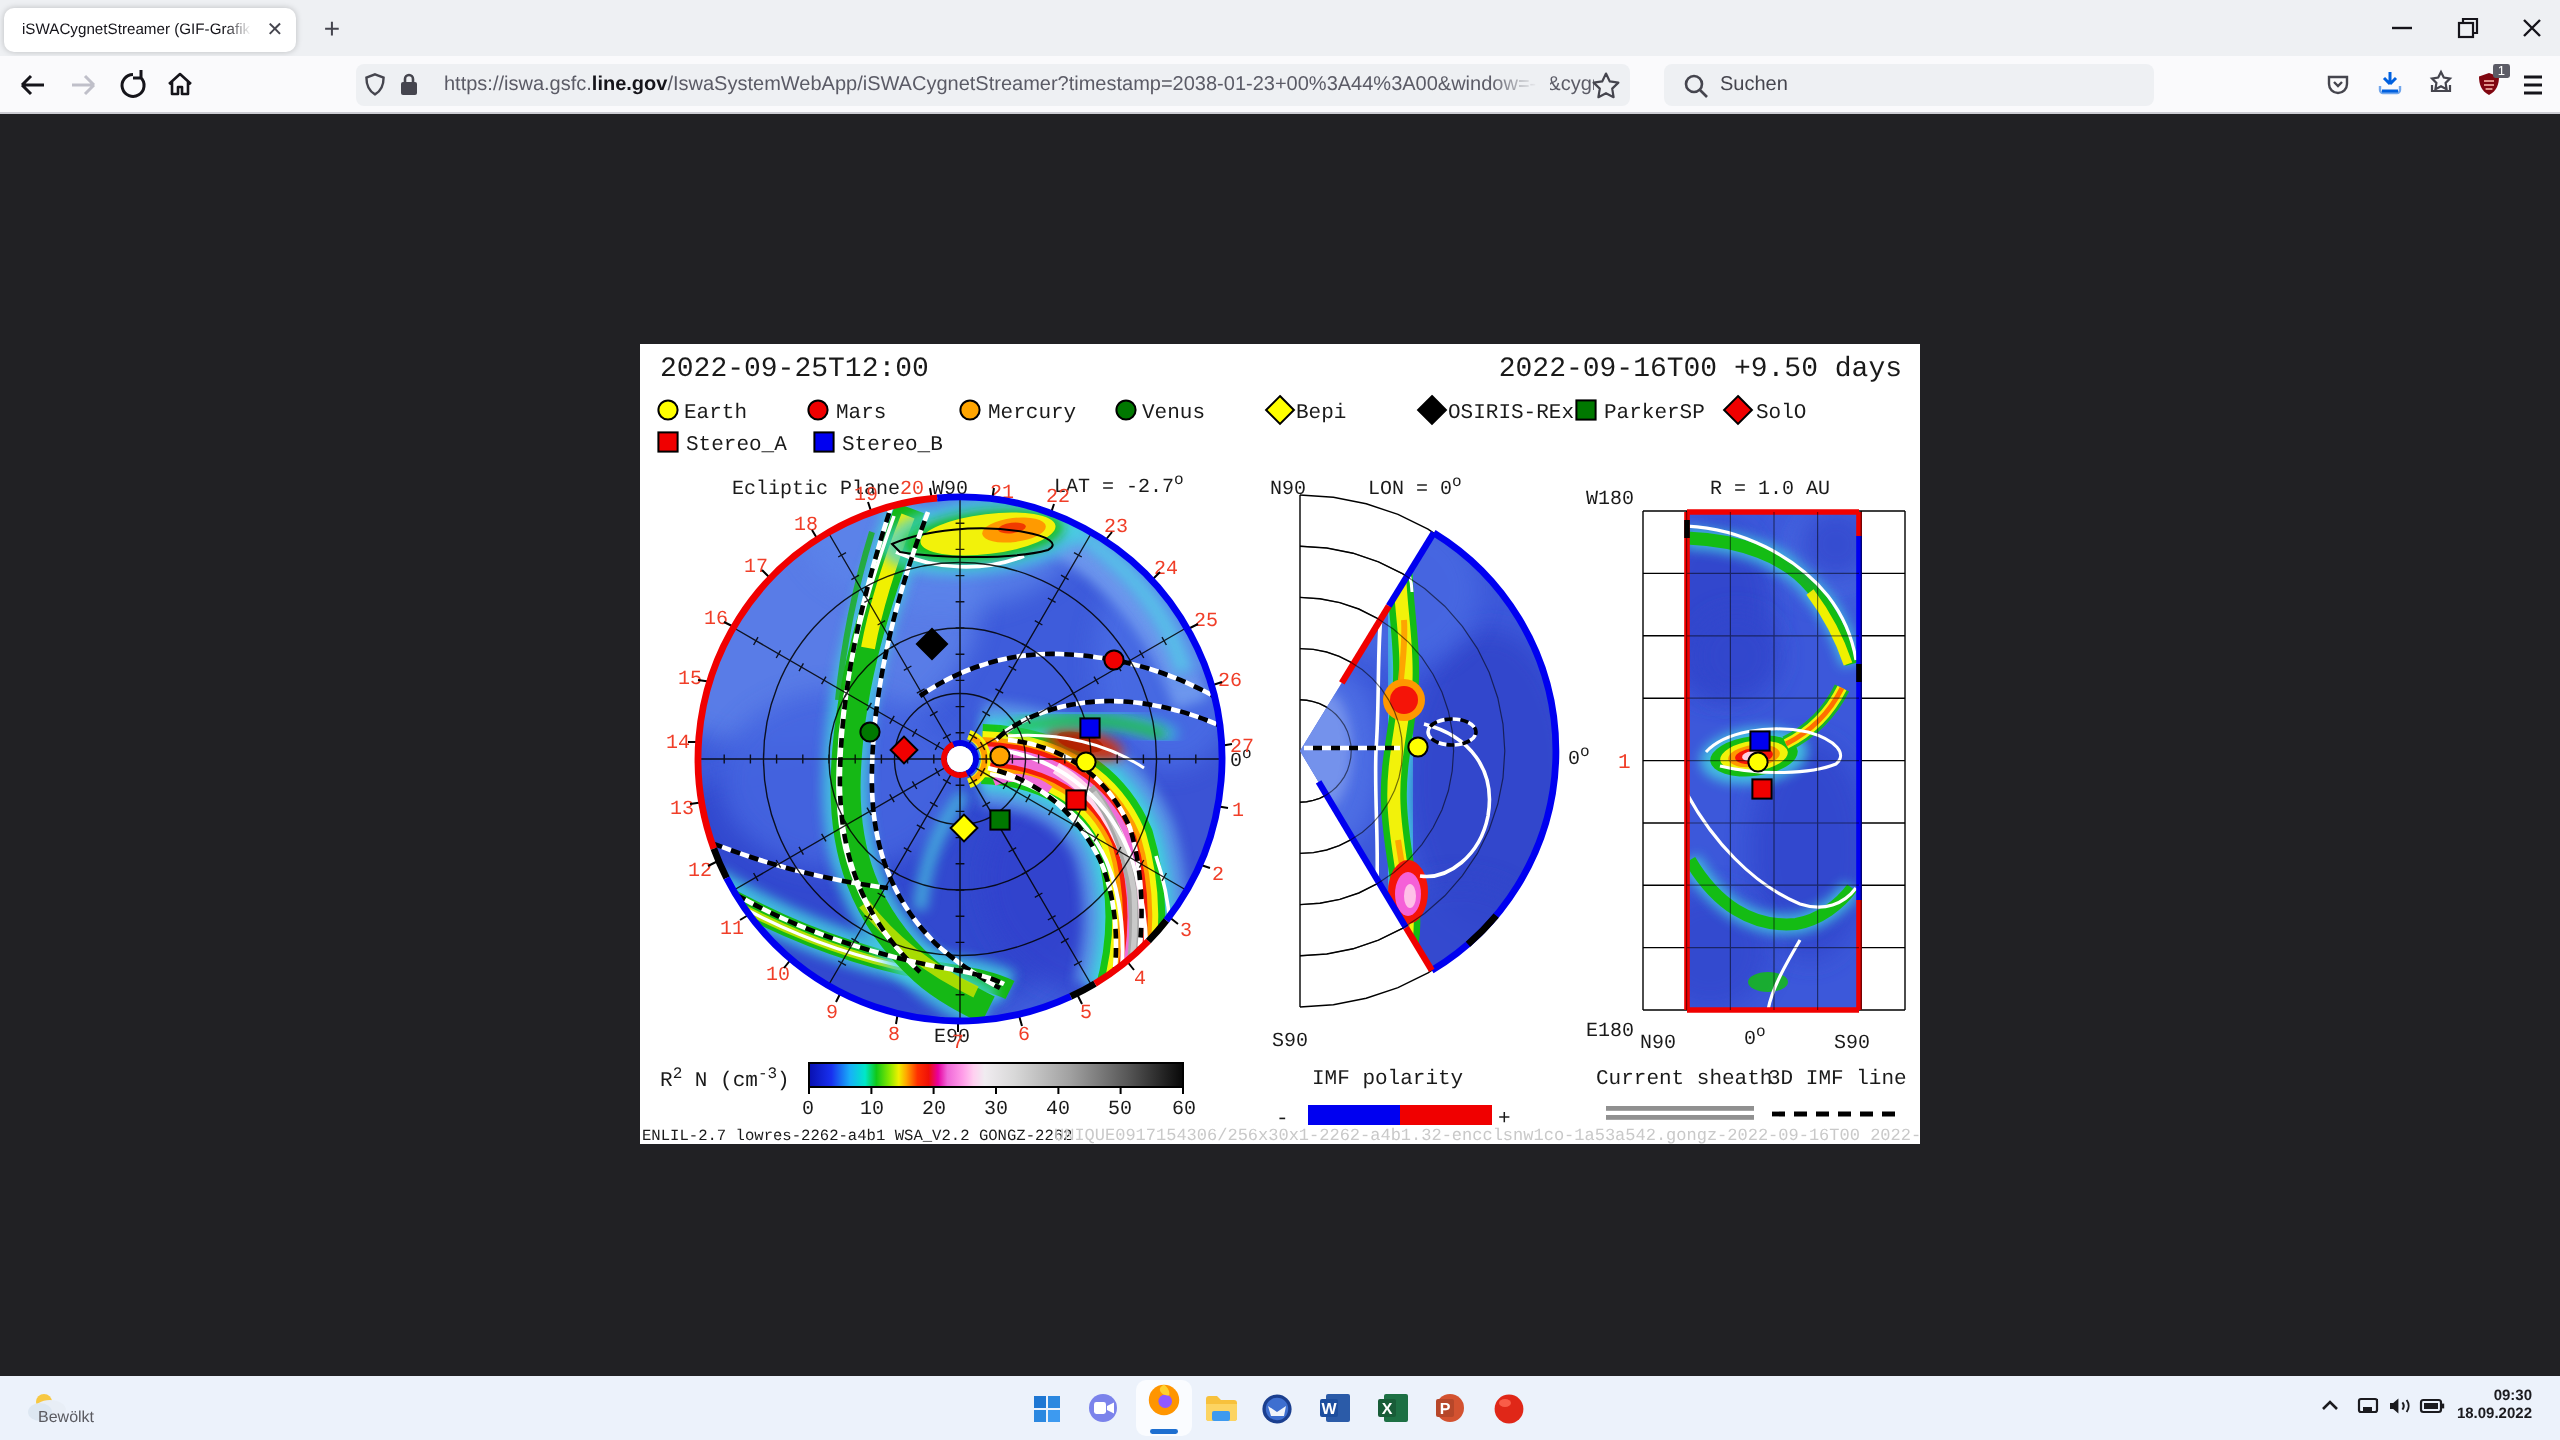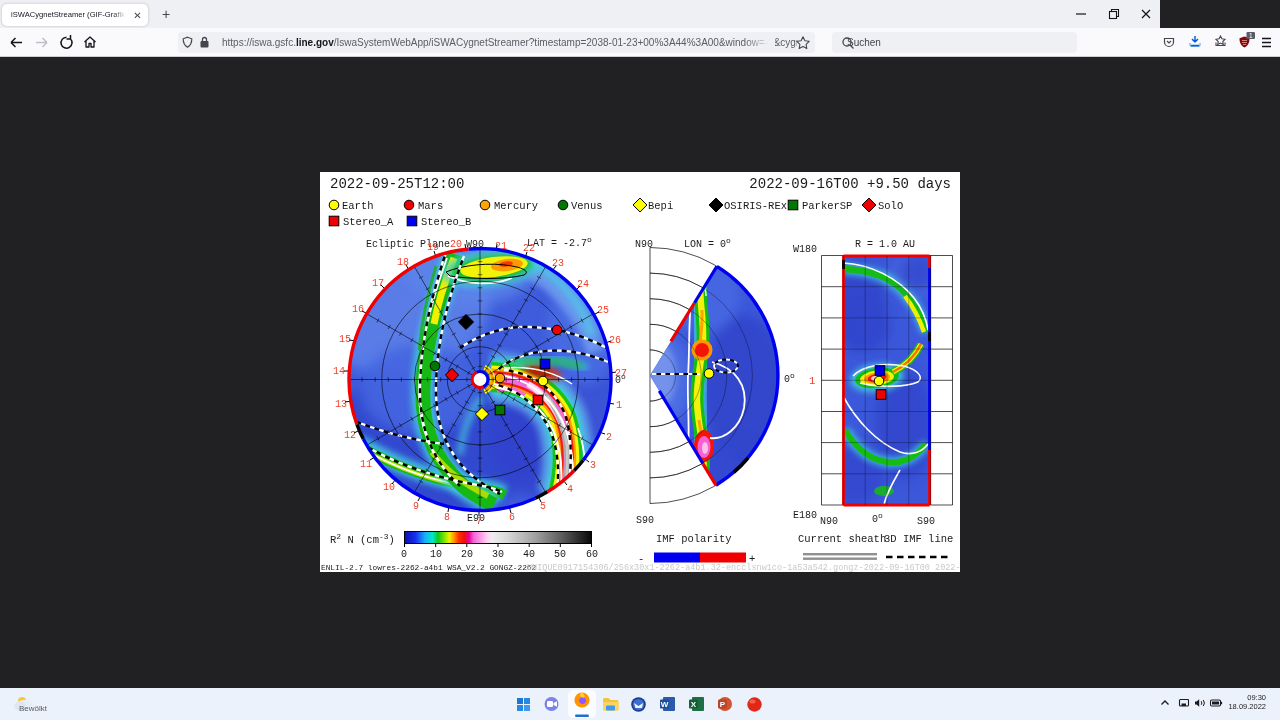--- a/index.html
+++ b/index.html
@@ -1,32 +1,32 @@
 <!DOCTYPE html>
 <html><head><meta charset="utf-8">
 <style>
   html,body{margin:0;padding:0;}
   body{width:1280px;height:720px;overflow:hidden;font-family:"Liberation Sans",sans-serif;position:relative;background:#212124;}
-  .tabbar{position:absolute;left:0;top:0;width:1160px;height:28px;background:#eef0f3;}
+  .tabbar{position:absolute;left:0;top:0;width:1280px;height:28px;background:#eef0f3;}
   .tab{position:absolute;left:2px;top:3.5px;width:146px;height:22.5px;background:#fff;border-radius:5px;box-shadow:0 0 3px rgba(0,0,0,.22);font-size:7.6px;color:#15141a;line-height:22.5px;padding-left:9px;box-sizing:border-box;white-space:nowrap;overflow:hidden;}
   .tabclose{position:absolute;right:4px;top:5px;width:13px;height:13px;color:#45454e;font-size:10px;line-height:13px;text-align:center;background:#fff;}
   .tabfade{position:absolute;right:17px;top:0;width:18px;height:23px;background:linear-gradient(to right,rgba(255,255,255,0),#fff 70%);}
   .newtab{position:absolute;left:155px;top:4px;width:22px;height:22px;color:#45454e;font-size:14px;text-align:center;line-height:21px;}
   .winbtns{position:absolute;right:0;top:0;height:28px;}
   .navbar{position:absolute;left:0;top:28px;width:1280px;height:29px;background:#fafafc;border-bottom:1px solid #ccccd2;box-sizing:border-box;}
   .urlbar{position:absolute;left:178px;top:4px;width:637px;height:21px;background:#eef0f3;border-radius:4px;}
   .urltext{position:absolute;left:44px;top:0;width:575px;height:21px;font-size:10px;color:#5b5b66;line-height:21px;white-space:nowrap;overflow:hidden;}
   .urlfade{position:absolute;right:22px;top:0;width:30px;height:21px;background:linear-gradient(to right,rgba(238,240,243,0),#eef0f3 80%);}
   .searchbar{position:absolute;left:832px;top:4px;width:245px;height:21px;background:#eef0f3;border-radius:4px;font-size:10px;color:#45454e;line-height:21px;}
   .content{position:absolute;left:0;top:57px;width:1280px;height:631px;background:#212124;}
   .taskbar{position:absolute;left:0;top:688px;width:1280px;height:32px;background:#ecf2fb;}
   .weather{position:absolute;left:12px;top:691px;height:26px;}
   .wtemp{position:absolute;left:35px;top:735px;font-size:8px;font-weight:bold;color:#1b1b1f;}
   .wdesc{position:absolute;left:19px;top:704px;font-size:8px;color:#5a5a60;}
-  .clock{position:absolute;right:14px;top:693px;text-align:right;font-size:7.5px;color:#1b1b1f;line-height:9px;}
+  .clock{position:absolute;right:14px;top:693px;text-align:right;font-size:7.5px;color:#1b1b1f;line-height:9px;font-weight:bold;}
 </style></head>
 <body>
 
 <div class="tabbar">
   <div class="tab">iSWACygnetStreamer (GIF-Grafik, 9<div class="tabfade"></div><div class="tabclose">✕</div></div>
   <div class="newtab">+</div>
   <svg class="winbtns" width="120" height="28" viewBox="0 0 120 28" style="position:absolute;right:0;top:0">
     <path d="M36 14h10" stroke="#15141a" stroke-width="1.2"></path>
     <rect x="69.5" y="11.5" width="7" height="7" fill="none" stroke="#15141a" stroke-width="1.1"></rect>
     <path d="M71.5 11.5v-2h7v7h-2" fill="none" stroke="#15141a" stroke-width="1.1"></path>
@@ -50,21 +50,21 @@
     <div class="urltext">https://iswa.gsfc.<b style="color:#15141a">line.gov</b>/IswaSystemWebApp/iSWACygnetStreamer?timestamp=2038-01-23+00%3A44%3A00&amp;window=-1&amp;cygnetId=2<div class="urlfade"></div></div>
     <svg width="16" height="16" viewBox="0 0 16 16" style="position:absolute;right:4px;top:2.5px">
       <path d="M8 1.8l1.9 3.9 4.3.6-3.1 3 .7 4.3L8 11.6l-3.8 2 .7-4.3-3.1-3 4.3-.6z" fill="none" stroke="#45454e" stroke-width="1.1" stroke-linejoin="round"></path>
     </svg>
   </div>
   <div class="searchbar">
     <svg width="14" height="14" viewBox="0 0 14 14" style="position:absolute;left:9px;top:3.5px">
       <circle cx="6" cy="6" r="4" fill="none" stroke="#45454e" stroke-width="1.3"></circle>
       <path d="M9 9l3.5 3.5" stroke="#45454e" stroke-width="1.3"></path>
     </svg>
-    <span style="position:absolute;left:15px">Suchen</span>
+    <span style="position:absolute;left:28px">Suchen</span>
   </div>
   <svg width="135" height="29" viewBox="0 0 135 29" style="position:absolute;right:9px;top:0">
 
     <path d="M28.5 10.5h9v3.5a4.5 4.5 0 0 1-9 0z" fill="none" stroke="#45454e" stroke-width="1.2"></path>
     <path d="M31 13l2 2 2-2" fill="none" stroke="#45454e" stroke-width="1.2"></path>
 
     <path d="M59 8v6m0 0l-3-3m3 3l3-3" stroke="#0060df" stroke-width="1.5" fill="none"></path>
     <path d="M55 17.5h8" stroke="#0060df" stroke-width="1.5"></path>
     <path d="M54 15v2a1.5 1.5 0 0 0 1.5 1.5h7A1.5 1.5 0 0 0 64 17v-2" stroke="#0060df" stroke-width="1.2" fill="none" opacity=".55"></path>
 

